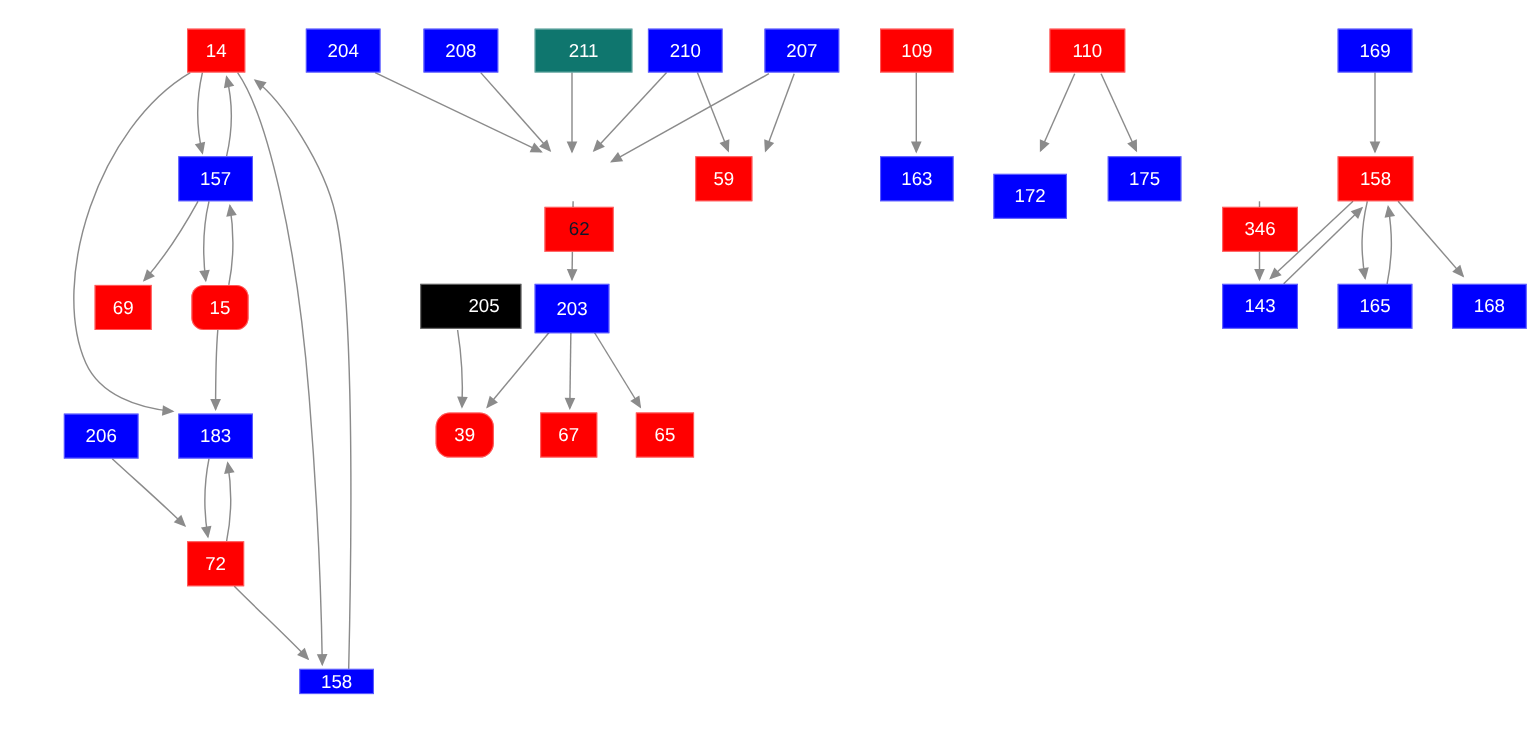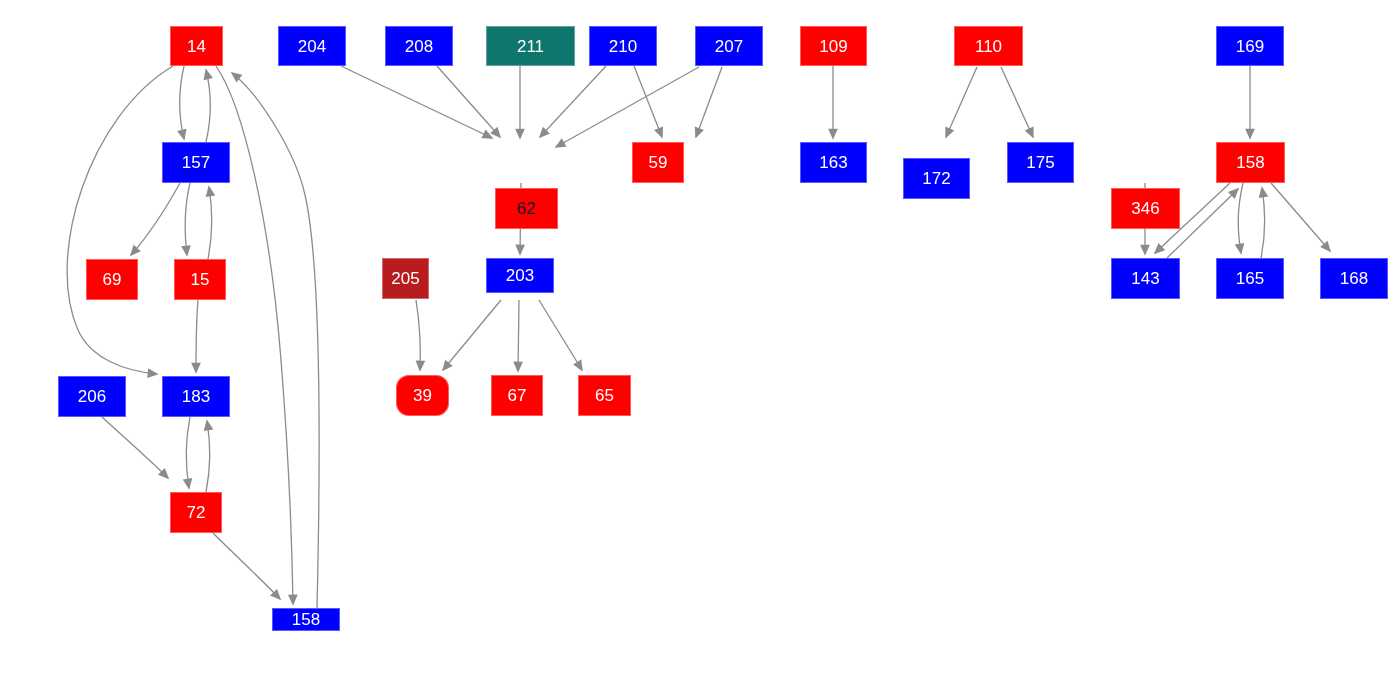--- a/index.html
+++ b/index.html
@@ -97,23 +97,23 @@
       <div class="node" style="left: 1216px; top: 26px; width: 68px; height: 40px; background: rgb(0, 0, 255); color: rgb(255, 255, 255); text-align: right;">169</div>
       <div class="node" style="left: 162px; top: 142px; width: 68px; height: 41px; background: rgb(0, 0, 255); color: rgb(255, 255, 255);">157</div>
       <div class="node" style="left: 495px; top: 142px; width: 63px; height: 41px; background: rgb(255, 0, 0); color: #0f172a; margin-top: 46px;">62</div>
       <div class="node" style="left: 632px; top: 142px; width: 52px; height: 41px; background: rgb(255, 0, 0); color: rgb(255, 255, 255);">59</div>
       <div class="node" style="left: 800px; top: 142px; width: 67px; height: 41px; background: rgb(0, 0, 255); color: rgb(255, 255, 255);">163</div>
       <div class="node" style="left: 903px; top: 142px; width: 67px; height: 41px; background: rgb(0, 0, 255); color: rgb(255, 255, 255); margin-top: 16px;">172</div>
       <div class="node" style="left: 1007px; top: 142px; width: 67px; height: 41px; background: rgb(0, 0, 255); color: rgb(255, 255, 255);">175</div>
       <div class="node" style="left: 1111px; top: 142px; width: 69px; height: 41px; background: rgb(255, 0, 0); color: rgb(255, 255, 255); margin-top: 46px;">346</div>
       <div class="node" style="left: 1216px; top: 142px; width: 69px; height: 41px; background: rgb(255, 0, 0); color: rgb(255, 255, 255);">158</div>
       <div class="node" style="left: 86px; top: 259px; width: 52px; height: 41px; background: rgb(255, 0, 0); color: rgb(255, 255, 255);">69</div>
-      <div class="node" style="left: 174px; top: 259px; width: 52px; height: 41px; background: rgb(255, 0, 0); color: rgb(255, 255, 255);">15</div>
-      <div class="node" style="left: 382px; top: 258px; width: 47px; height: 41px; background: #b91c1c; color: rgb(255, 255, 255);">205</div>
-      <div class="node" style="left: 486px; top: 258px; width: 68px; height: 35px; background: rgb(0, 0, 255); color: rgb(255, 255, 255);">203</div>
+      <div class="node" style="left: 174px; top: 259px; width: 52px; height: 41px; background: rgb(255, 0, 0); color: rgb(255, 255, 255); border-radius: 11px;">15</div>
+      <div class="node" style="left: 382px; top: 258px; width: 68px; height: 41px; background: #000000; color: rgb(255, 255, 255); padding-left: 24px;">205</div>
+      <div class="node" style="left: 486px; top: 258px; width: 68px; height: 45px; background: rgb(0, 0, 255); color: rgb(255, 255, 255);">203</div>
       <div class="node" style="left: 1111px; top: 258px; width: 69px; height: 41px; background: rgb(0, 0, 255); color: rgb(255, 255, 255);">143</div>
       <div class="node" style="left: 1216px; top: 258px; width: 68px; height: 41px; background: rgb(0, 0, 255); color: rgb(255, 255, 255);">165</div>
       <div class="node" style="left: 1320px; top: 258px; width: 68px; height: 41px; background: rgb(0, 0, 255); color: rgb(255, 255, 255);">168</div>
       <div class="node" style="left: 58px; top: 376px; width: 68px; height: 41px; background: rgb(0, 0, 255); color: rgb(255, 255, 255);">206</div>
       <div class="node" style="left: 162px; top: 376px; width: 68px; height: 41px; background: rgb(0, 0, 255); color: rgb(255, 255, 255);">183</div>
       <div class="node" style="left: 396px; top: 375px; width: 53px; height: 41px; background: rgb(255, 0, 0); color: rgb(255, 255, 255); border-radius: 13px;">39</div>
       <div class="node" style="left: 491px; top: 375px; width: 52px; height: 41px; background: rgb(255, 0, 0); color: rgb(255, 255, 255);">67</div>
       <div class="node" style="left: 578px; top: 375px; width: 53px; height: 41px; background: rgb(255, 0, 0); color: rgb(255, 255, 255);">65</div>
       <div class="node" style="left: 170px; top: 492px; width: 52px; height: 41px; background: rgb(255, 0, 0); color: rgb(255, 255, 255);">72</div>
       <div class="node" style="left: 272px; top: 608px; width: 68px; height: 23px; background: rgb(0, 0, 255); color: rgb(255, 255, 255);">158</div>

